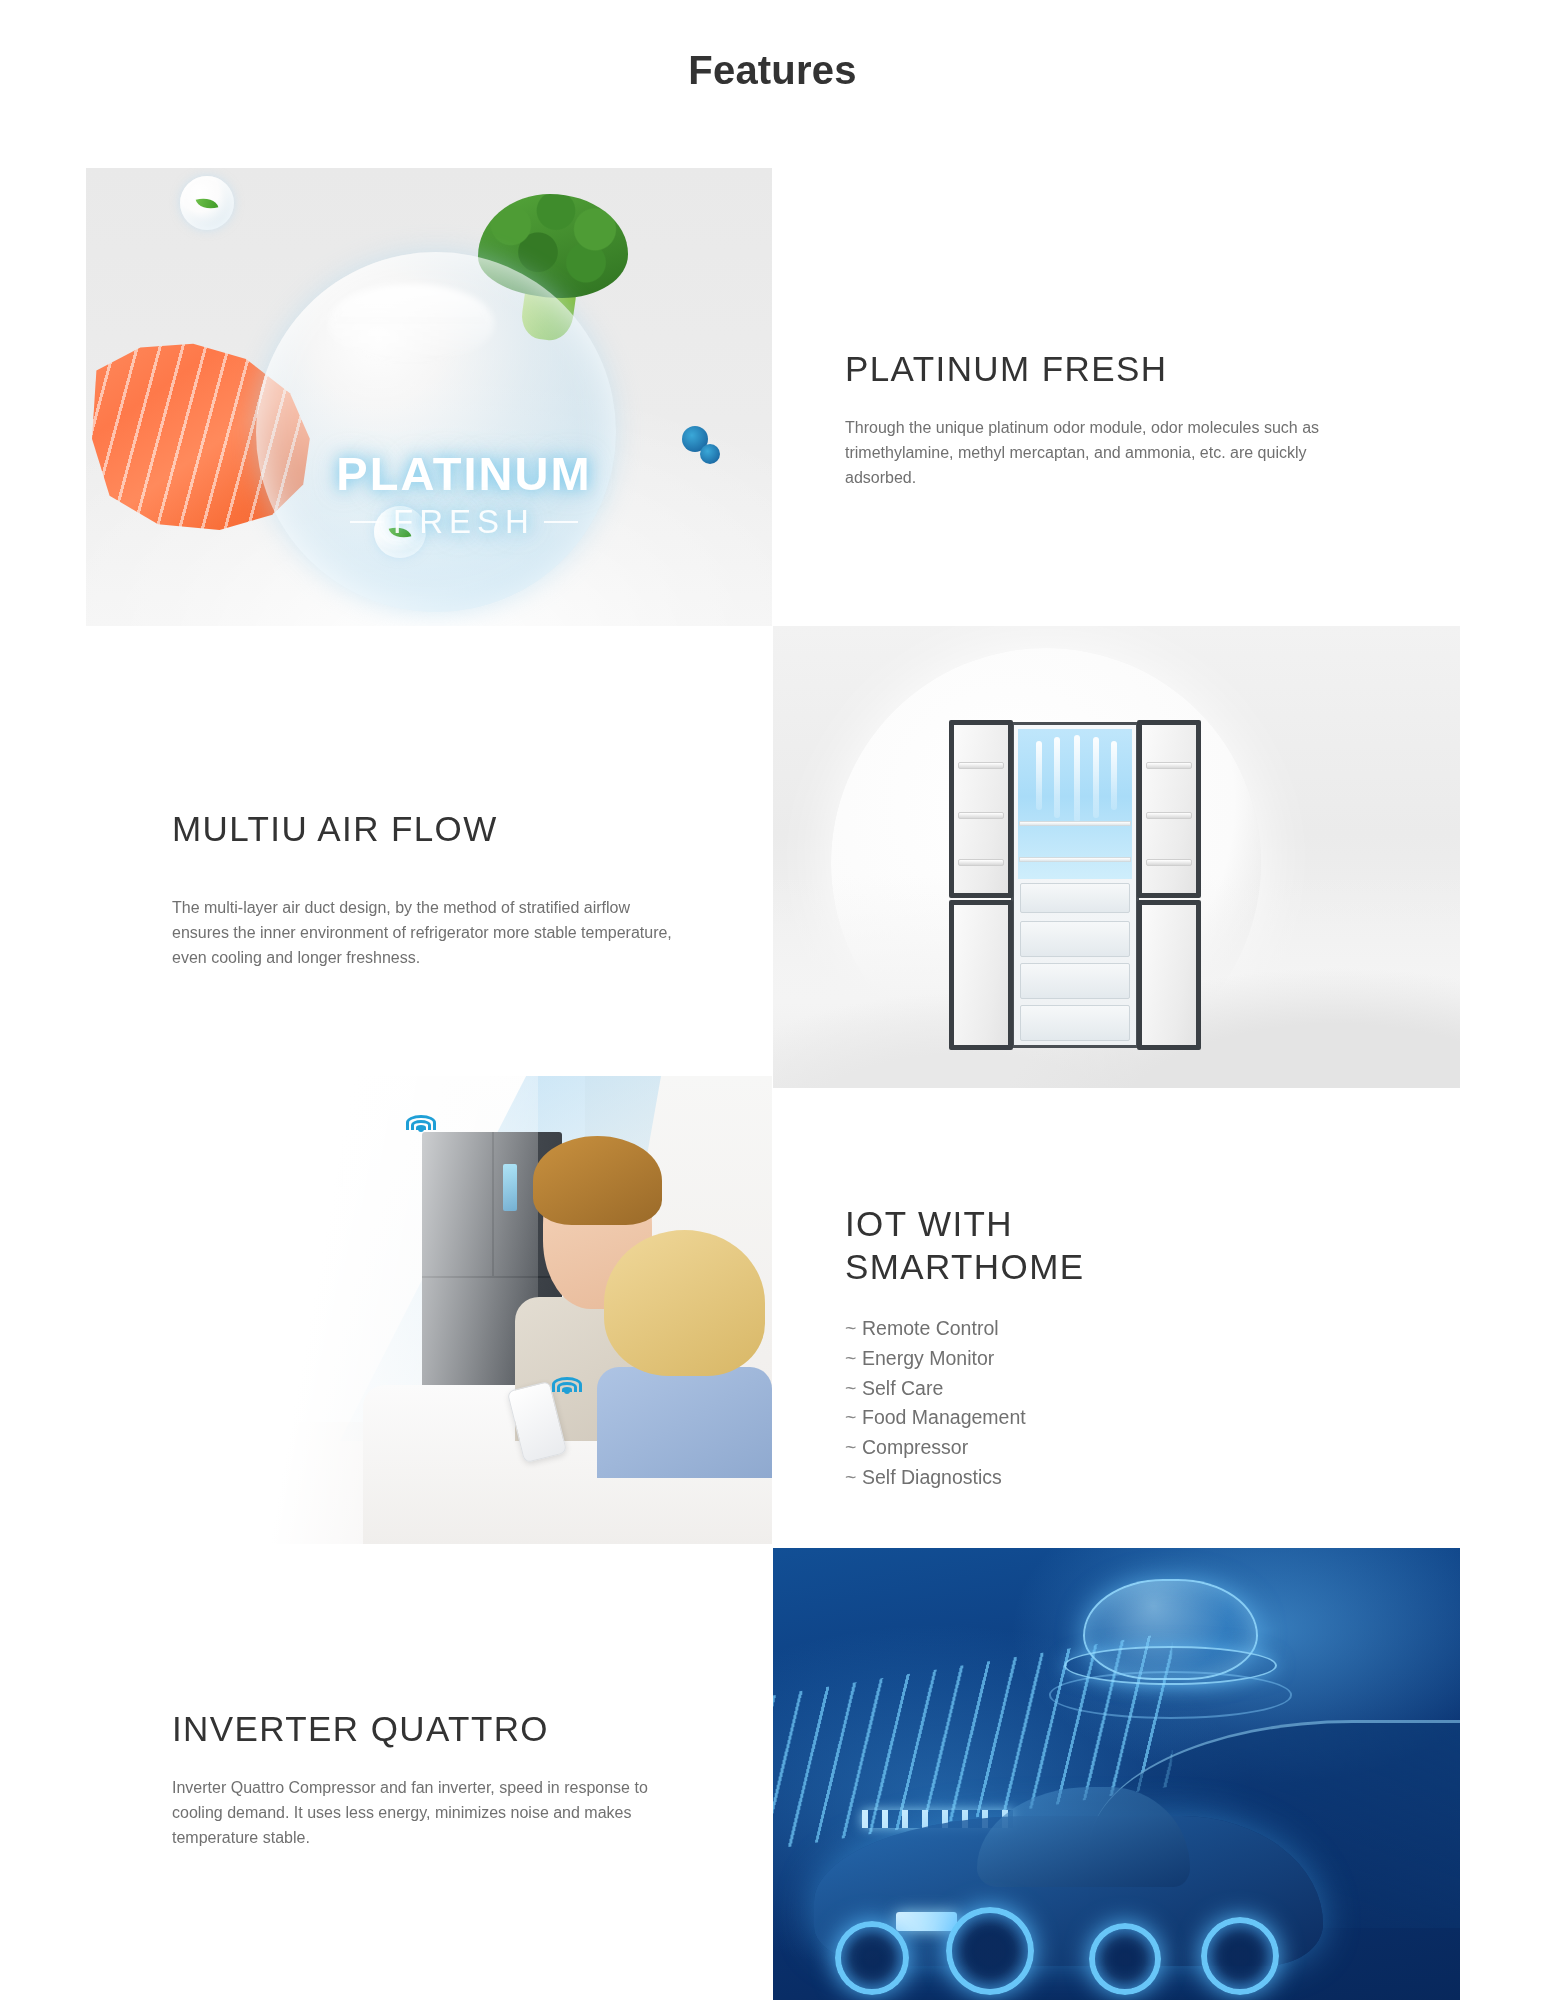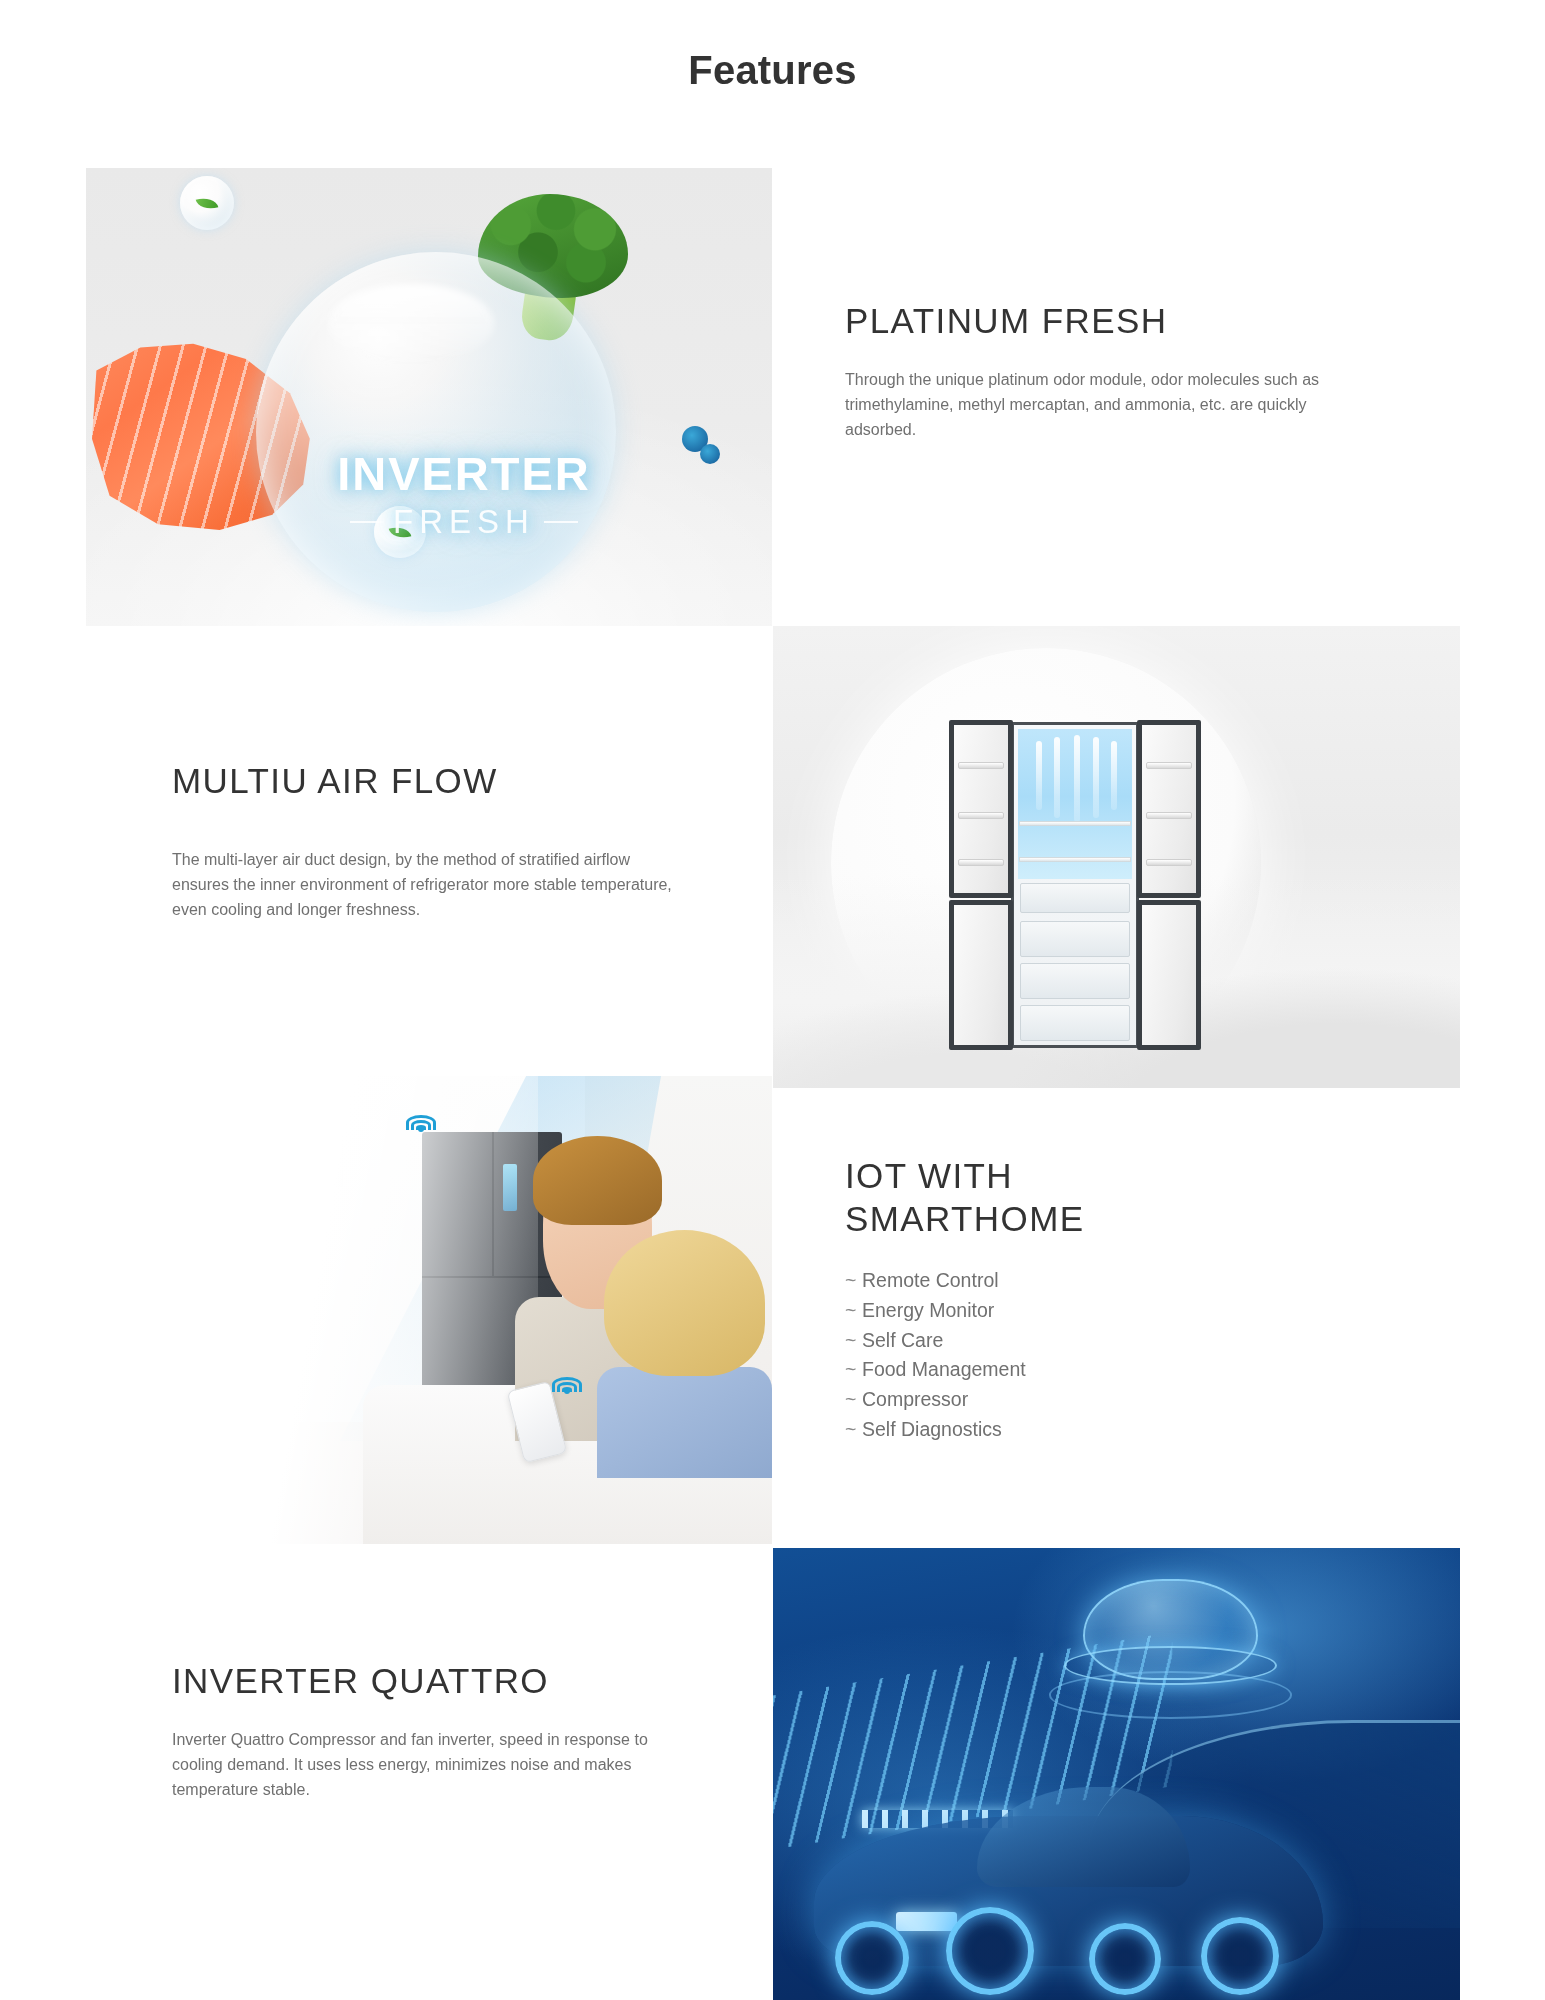--- a/index.html
+++ b/index.html
@@ -18,20 +18,21 @@
     font-size:40px; font-weight:700; color:#333333;
     letter-spacing:.2px;
   }
 
   
   .feat-text{ position:absolute; }
   .feat-head{
     font-size:35px; font-weight:400; color:#333333;
     letter-spacing:1.4px; line-height:1.22;
     text-transform:uppercase;
+    margin-top:48px;
   }
   .feat-body{
     margin-top:24px;
     font-size:16px; line-height:1.58; color:#707070;
     font-weight:400;
   }
   .feat-list{ margin-top:26px; list-style:none; }
   .feat-list li{
     font-size:19.5px; line-height:1.52; color:#707070;
     white-space:nowrap;
@@ -378,21 +379,21 @@
       <div class="leaf"></div>
     </div>
     <div class="minibubble" id="mb2">
       <div class="leaf"></div>
     </div>
 
     <div class="germ" id="germ1"></div>
     <div class="germ" id="germ2"></div>
 
     <div class="platinum-wordmark">
-      <div class="w1">INVERTER</div>
+      <div class="w1">PLATINUM</div>
       <div class="w2">FRESH</div>
     </div>
 
   </div>
 
   <div class="feat-text" style="left:845px; top:300px; width:540px;">
     <div class="feat-head">PLATINUM FRESH</div>
     <div class="feat-body" style="width:520px;">Through the unique platinum odor module, odor molecules such as trimethylamine, methyl mercaptan, and ammonia, etc. are quickly adsorbed.</div>
   </div>
 

